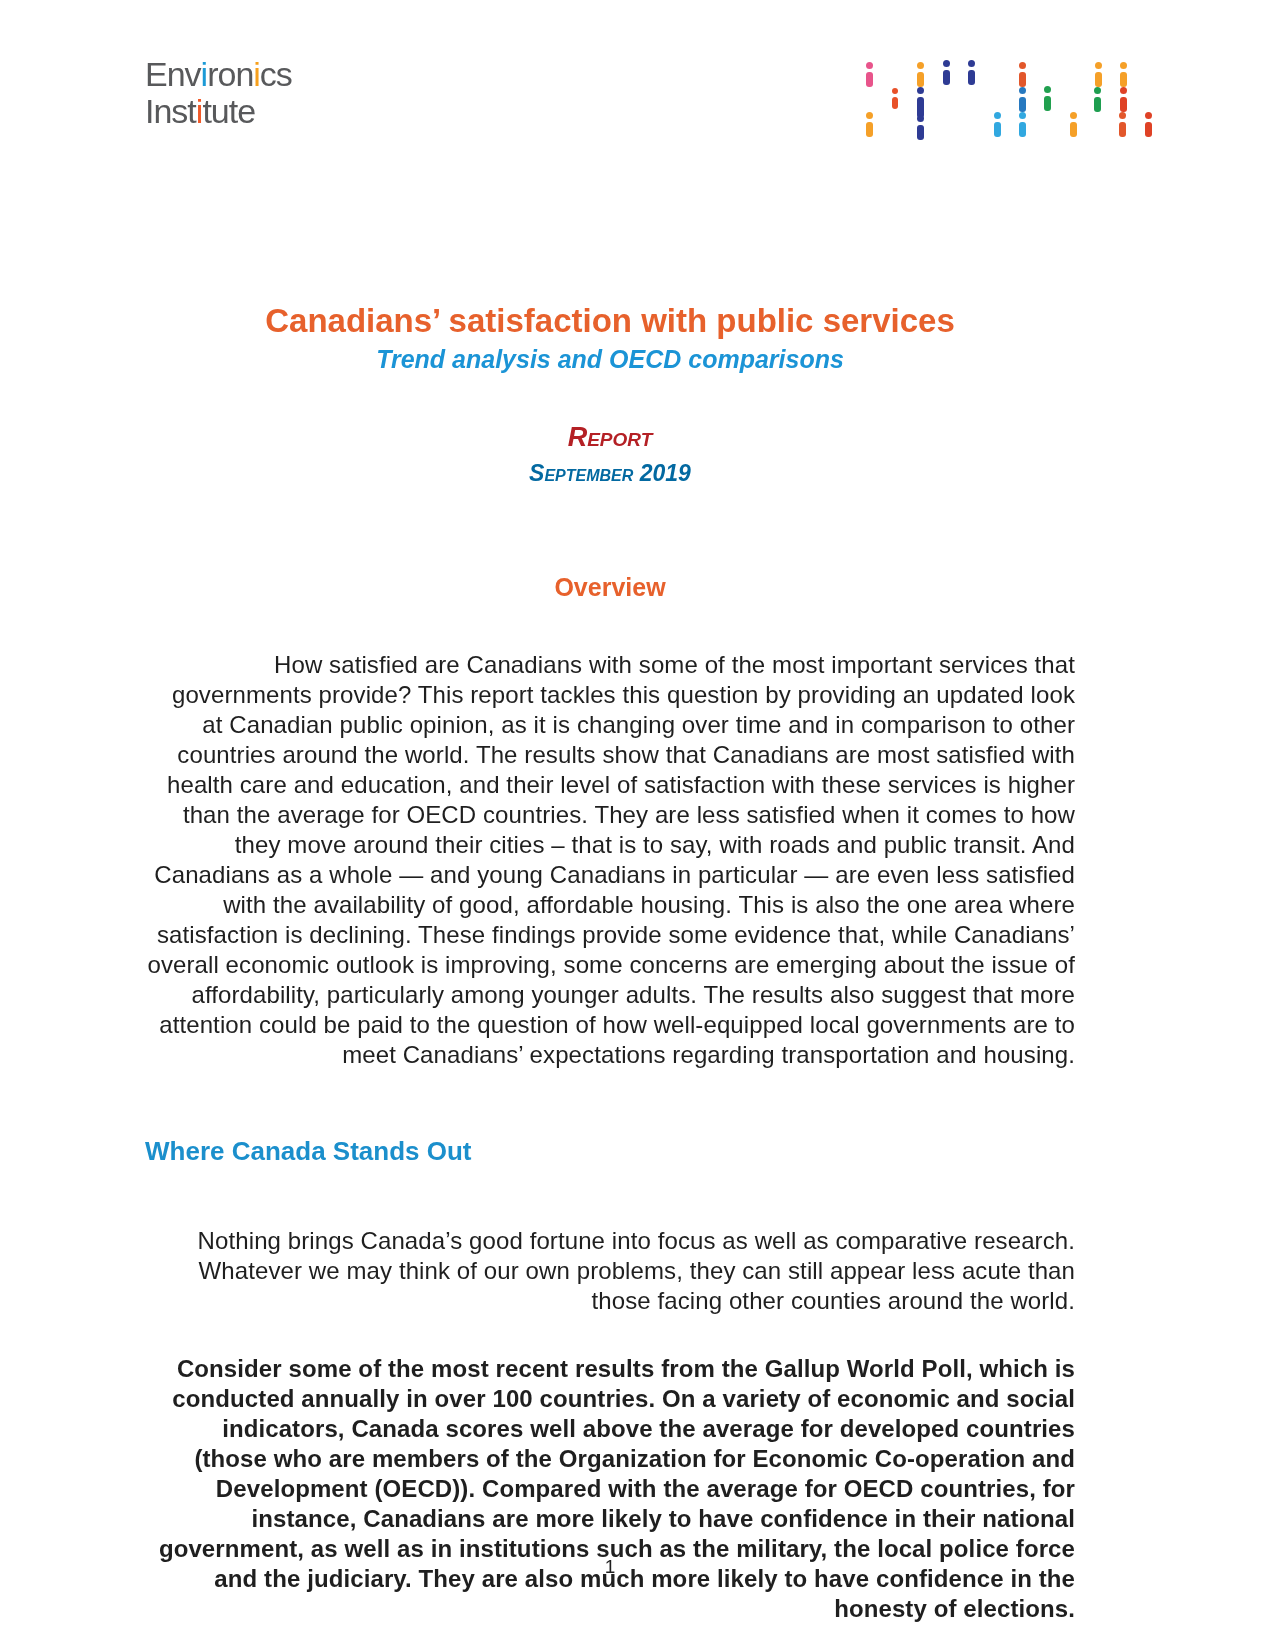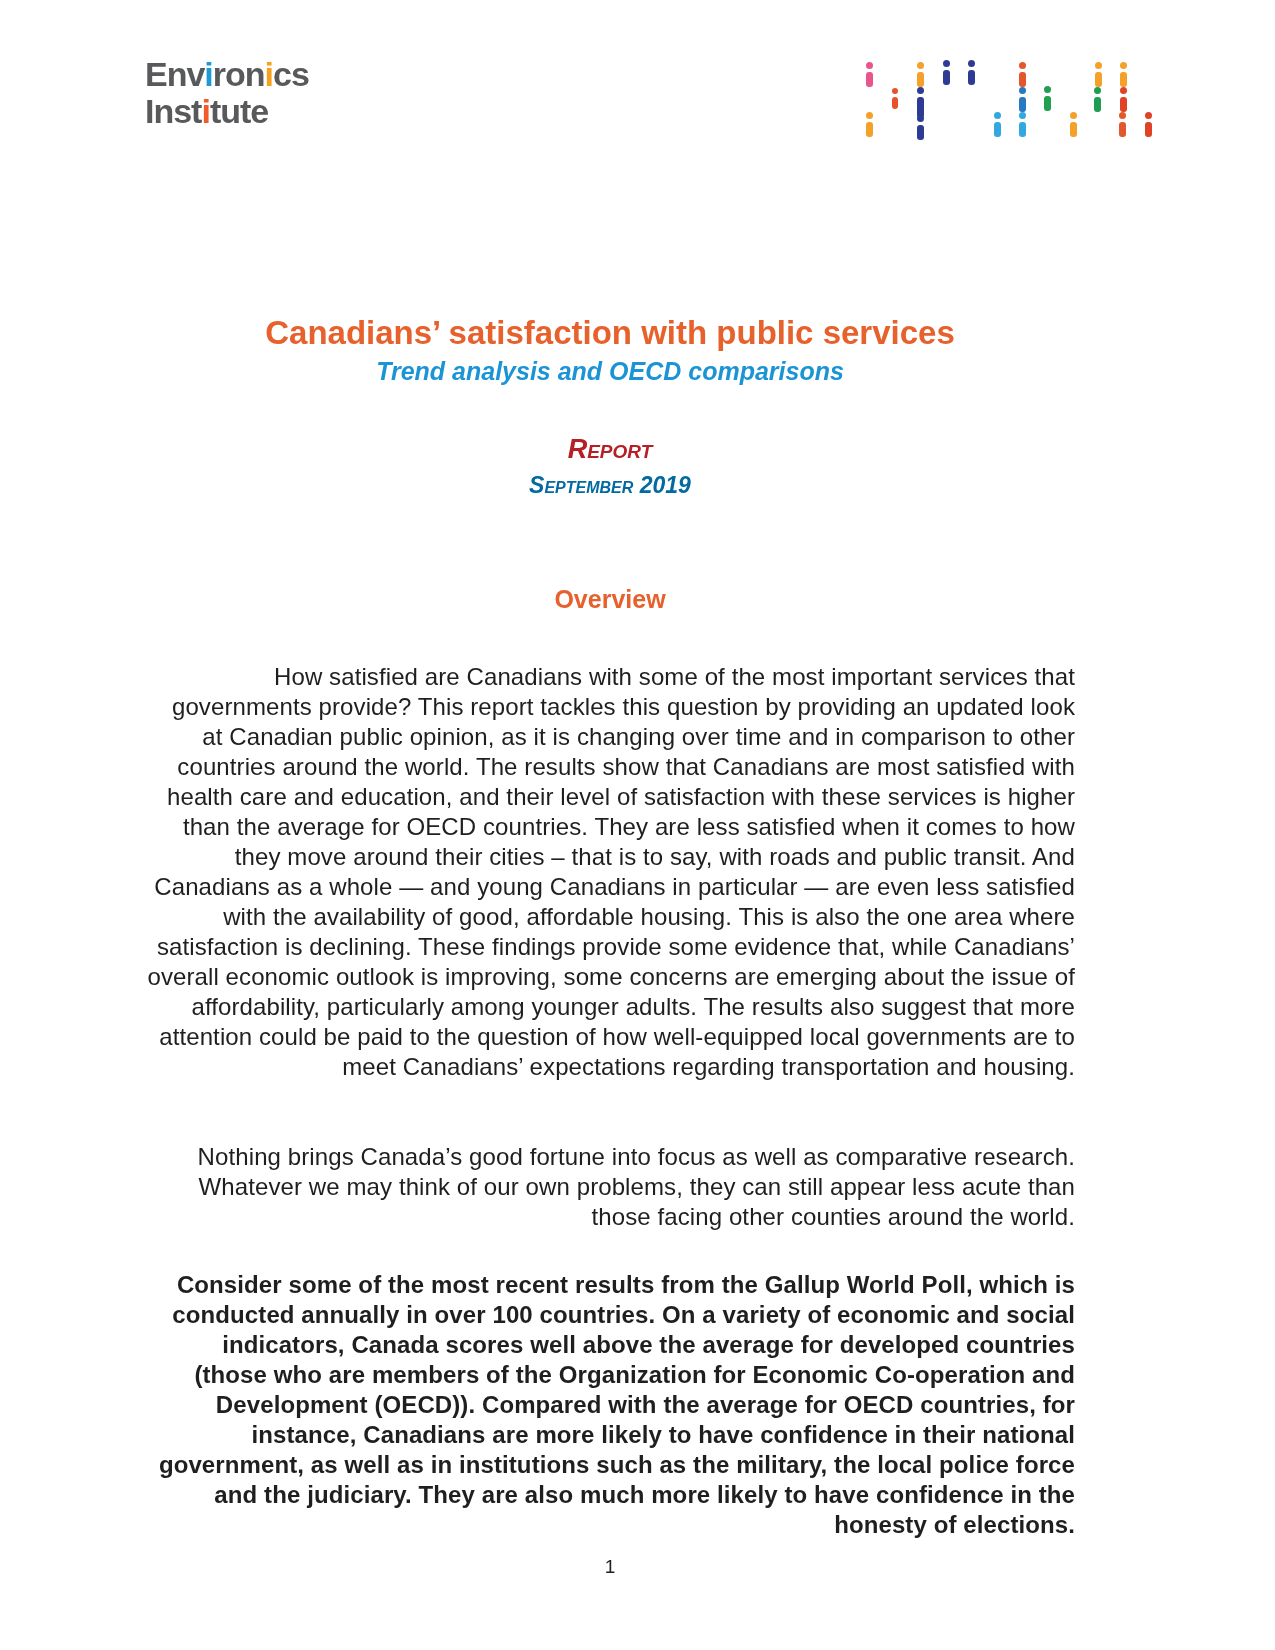--- a/index.html
+++ b/index.html
@@ -7,37 +7,37 @@
     position:relative;
     width:1275px;height:1650px;
     margin:0 auto;
     background:#ffffff;
     font-family:"Liberation Sans", sans-serif;
     overflow:hidden;
   }
   
   .logo{
     position:absolute;left:145px;top:56px;
-    font-weight:700;font-size:34px;line-height:37px;letter-spacing:-1px;
+    font-weight:400;font-size:34px;line-height:37px;letter-spacing:-1px;
   }
   .logo .seg{white-space:pre;}
   .brand-marks{
     position:absolute;left:858px;top:55px;width:310px;height:90px;
   }
   .imark{
     position:absolute;display:flex;flex-direction:column;align-items:center;gap:3px;
   }
   .imark .dot{width:7px;height:7px;border-radius:50%;background:currentColor;}
   .imark .stem{width:7px;height:15px;border-radius:3px;background:currentColor;}
   .imark.tall .stem{height:21px;}
   .imark.small .dot{width:6px;height:6px;}
   .imark.small .stem{width:6px;height:12px;}
   
   .flow{
-    position:absolute;top:12px;left:145px;width:930px;
+    position:absolute;top:0;left:145px;width:930px;
     padding-top:302px;
   }
   .title-block{text-align:center;}
   .doc-title{
     margin:0;font-size:33px;line-height:38px;font-weight:700;
   }
   .doc-subtitle{
     margin:2px 0 0 0;font-size:25px;line-height:34px;font-weight:700;font-style:italic;
   }
   .doc-type{
@@ -172,20 +172,21 @@
       <div class="doc-type" style="color: rgb(180, 32, 37);">Report</div>
       <div class="doc-date" style="color: #0369a1;">September 2019</div>
     </section>
 
     <section>
       <h3 class="section-heading h-overview" style="color: rgb(231, 97, 44);">Overview</h3>
       <p class="body-para p-first">How satisfied are Canadians with some of the most important services that governments provide? This report tackles this question by providing an updated look at Canadian public opinion, as it is changing over time and in comparison to other countries around the world. The results show that Canadians are most satisfied with health care and education, and their level of satisfaction with these services is higher than the average for OECD countries. They are less satisfied when it comes to how they move around their cities – that is to say, with roads and public transit. And Canadians as a whole — and young Canadians in particular — are even less satisfied with the availability of good, affordable housing. This is also the one area where satisfaction is declining. These findings provide some evidence that, while Canadians’ overall economic outlook is improving, some concerns are emerging about the issue of affordability, particularly among younger adults. The results also suggest that more attention could be paid to the question of how well-equipped local governments are to meet Canadians’ expectations regarding transportation and housing.</p>
     </section>
 
     <section>
+      <h3 class="section-heading h-where" style="color: rgb(27, 143, 204);">Where Canada Stands Out</h3>
       <p class="body-para p-mid">Nothing brings Canada’s good fortune into focus as well as comparative research. Whatever we may think of our own problems, they can still appear less acute than those facing other counties around the world.</p>
       <p class="body-para p-last">Consider some of the most recent results from the Gallup World Poll, which is conducted annually in over 100 countries. On a variety of economic and social indicators, Canada scores well above the average for developed countries (those who are members of the Organization for Economic Co-operation and Development (OECD)). Compared with the average for OECD countries, for instance, Canadians are more likely to have confidence in their national government, as well as in institutions such as the military, the local police force and the judiciary. They are also much more likely to have confidence in the honesty of elections.</p>
     </section>
 
   </div>
 
   <footer class="page-footer">
     <span class="page-number">1</span>
   </footer>
 

